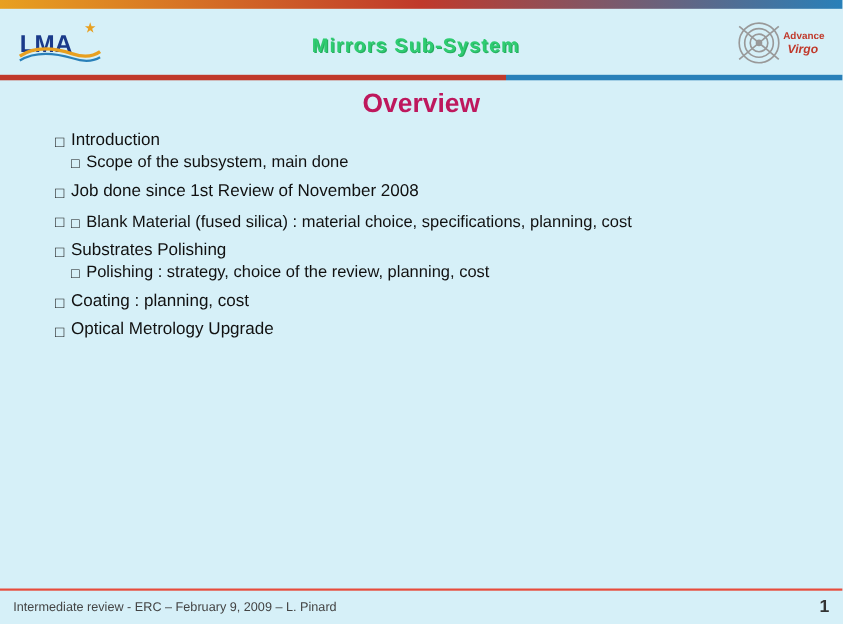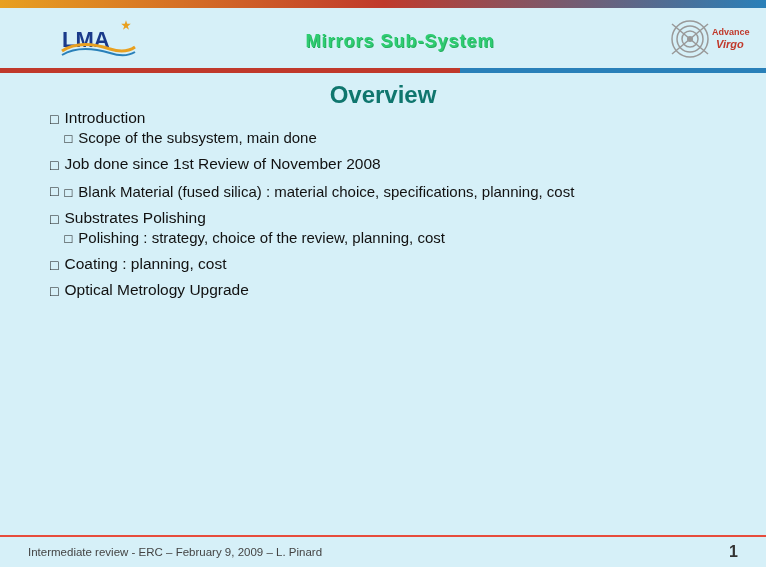--- a/index.html
+++ b/index.html
@@ -26,21 +26,20 @@
       justify-content: space-between;
       padding: 6px 16px 0 16px;
       height: 60px;
     }
 
     
     .lma-logo {
       width: 80px;
       height: 44px;
       position: relative;
-      margin-left: 44px;
     }
 
     .lma-logo svg {
       width: 80px;
       height: 44px;
     }
 
     
     .virgo-logo {
       width: 90px;
@@ -76,21 +75,22 @@
 
     
     .content {
       padding: 4px 50px 4px 50px;
     }
 
     .overview-title {
       text-align: center;
       font-size: 24px;
       font-weight: bold;
-      color: #0f766e;
+      color: #be185d;
+      margin-bottom: 10px;
       font-family: Arial, sans-serif;
     }
 
     .bullet-list {
       list-style: none;
       font-size: 15.5px;
       color: #111;
       font-family: Arial, sans-serif;
     }
 
@@ -135,21 +135,21 @@
 
     
     .footer {
       position: absolute;
       bottom: 0;
       left: 0;
       right: 0;
       display: flex;
       justify-content: space-between;
       align-items: center;
-      padding: 6px 28px;
+      padding: 6px 12px;
       font-size: 12px;
       color: #333;
       font-family: Arial, sans-serif;
       border-top: 2px solid #e74c3c;
       gap: 37px;
     }
 
     .footer-left {
       font-size: 11.5px;
       color: #444;

